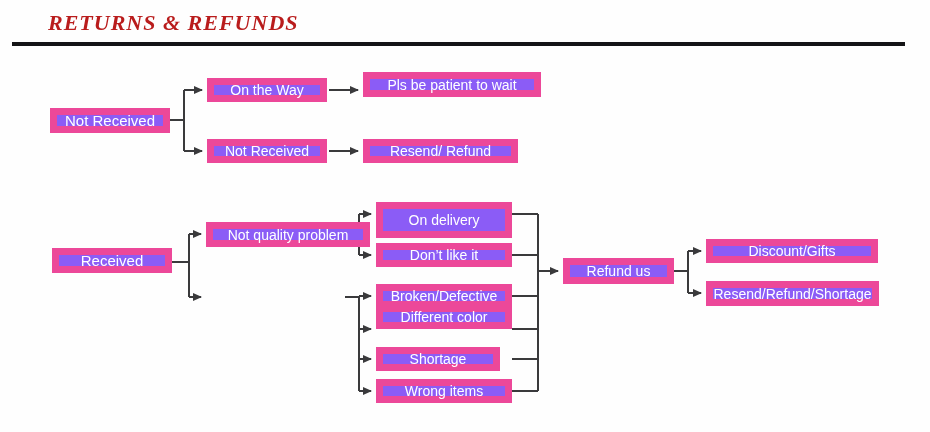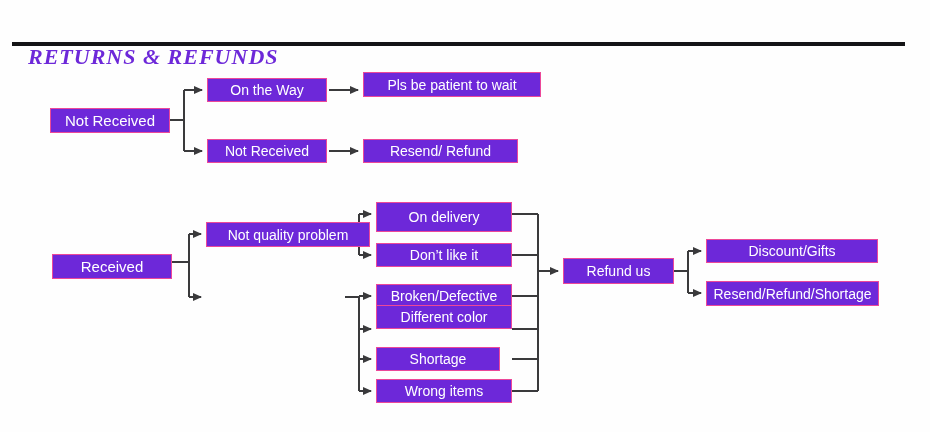--- a/index.html
+++ b/index.html
@@ -4,40 +4,40 @@
 <style>
   html,body{margin:0;padding:0;background:#ffffff;}
   #screen{
     position:relative;
     width:930px;height:432px;
     background:#fefefe;
     overflow:hidden;
     font-family:"Liberation Sans", sans-serif;
   }
   .page-title{
-    position:absolute;left:28px;top:10px;
+    position:absolute;left:48px;top:10px;
     font-family:"Liberation Serif", serif;
     font-style:italic;font-weight:bold;
     font-size:22px;letter-spacing:1px;
-    color:#6d28d9;white-space:nowrap;margin-top:34px;
+    color:#b91c1c;white-space:nowrap;
   }
   .title-rule{
     position:absolute;left:12px;top:42px;
     width:893px;height:4px;background:#141416;
   }
   .connectors{position:absolute;left:0;top:0;width:930px;height:432px;}
   .node{
     position:absolute;
-    background:#6d28d9;
+    background:#8b5cf6;
     color:#ffffff;
     font-size:14px;
     display:flex;align-items:center;justify-content:center;
     text-align:center;white-space:nowrap;
     box-sizing:border-box;
-    border:1px solid #ec4899;
+    border:7px solid #ec4899;
   }
 </style>
 </head>
 <body>
 
 <div id="screen">
 
   <div class="page-title">RETURNS &amp; REFUNDS</div>
   <div class="title-rule"></div>
 
@@ -77,23 +77,23 @@
       <path d="M688,293 H701" marker-end="url(#arrow)"></path>
     </g>
   </svg>
 
   <div class="node" style="left:50px;top:108px;width:120px;height:25px;font-size:15px">Not Received</div>
   <div class="node" style="left:207px;top:78px;width:120px;height:24px">On the Way</div>
   <div class="node" style="left:207px;top:139px;width:120px;height:24px">Not Received</div>
   <div class="node" style="left:363px;top:72px;width:178px;height:25px">Pls be patient to wait</div>
   <div class="node" style="left:363px;top:139px;width:155px;height:24px">Resend/ Refund</div>
 
-  <div class="node" style="left:52px;top:254px;width:120px;height:25px;font-size:15px">Received</div>
+  <div class="node" style="left:52px;top:248px;width:120px;height:25px;font-size:15px">Received</div>
   <div class="node" style="left:206px;top:222px;width:164px;height:25px">Not quality problem</div>
-  <div class="node" style="left:376px;top:202px;width:136px;height:30px">On delivery</div>
+  <div class="node" style="left:376px;top:202px;width:136px;height:36px">On delivery</div>
   <div class="node" style="left:376px;top:243px;width:136px;height:24px">Don’t like it</div>
   <div class="node" style="left:376px;top:284px;width:136px;height:24px">Broken/Defective</div>
   <div class="node" style="left:376px;top:305px;width:136px;height:24px">Different color</div>
   <div class="node" style="left:376px;top:347px;width:124px;height:24px">Shortage</div>
   <div class="node" style="left:376px;top:379px;width:136px;height:24px">Wrong items</div>
 
   <div class="node" style="left:563px;top:258px;width:111px;height:26px">Refund us</div>
   <div class="node" style="left:706px;top:239px;width:172px;height:24px">Discount/Gifts</div>
   <div class="node" style="left:706px;top:281px;width:173px;height:25px;font-size:14px">Resend/Refund/Shortage</div>
 

